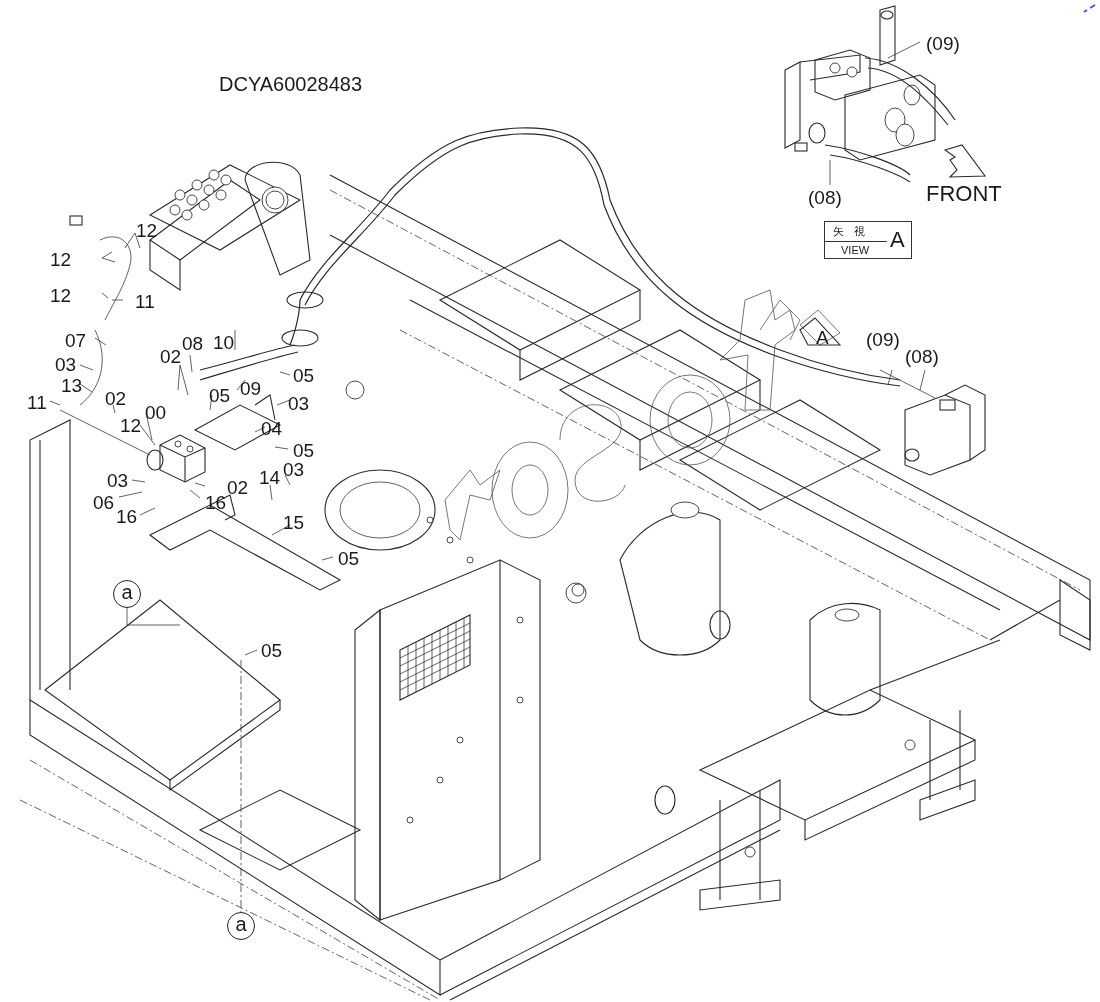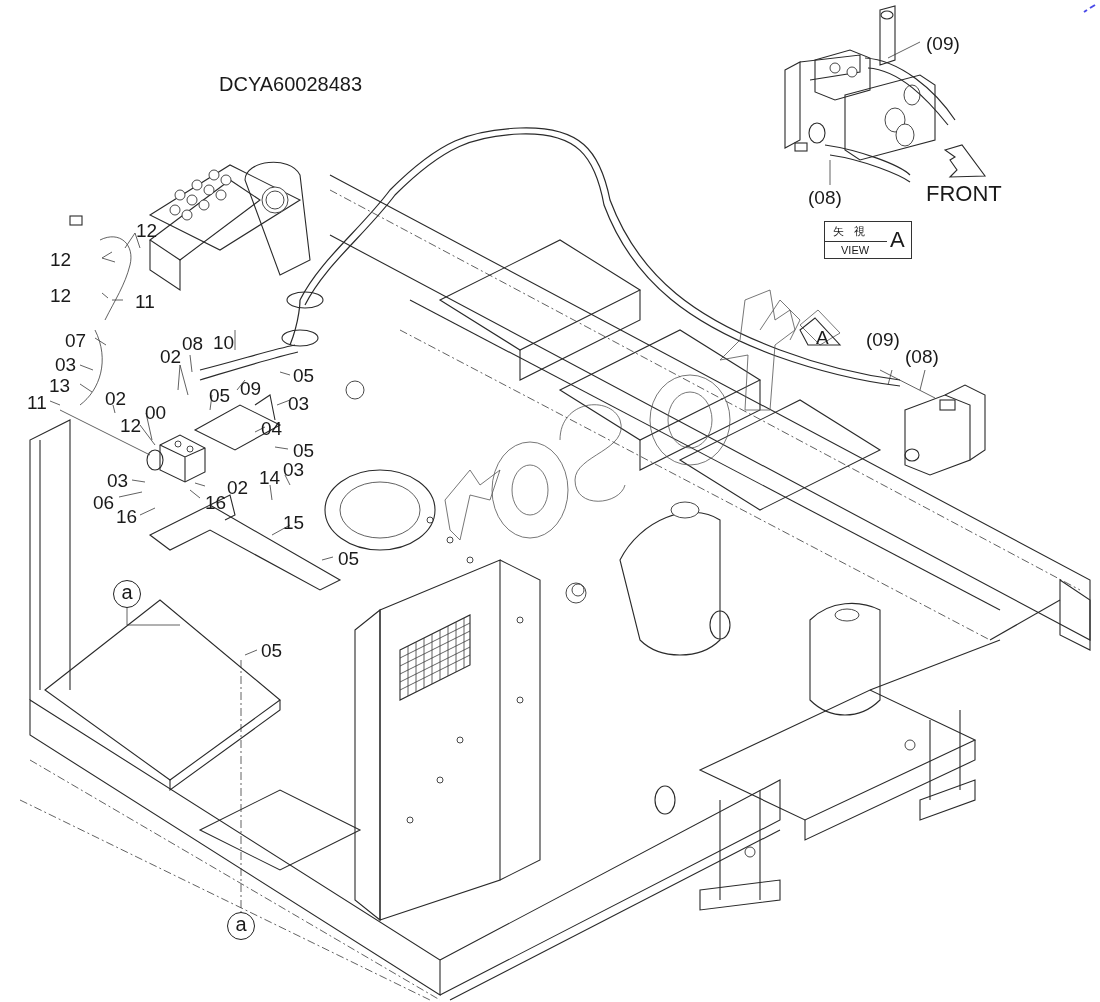--- a/index.html
+++ b/index.html
@@ -251,21 +251,21 @@
 <div class="lbl" style="left:816px;top:327px;font-size:19px;">A</div>
 <div class="lbl lbl-s" style="left:866px;top:330px;">(09)</div>
 <div class="lbl lbl-s" style="left:905px;top:347px;">(08)</div>
 
 <div class="lbl" style="left:136px;top:220px;">12</div>
 <div class="lbl" style="left:50px;top:249px;">12</div>
 <div class="lbl" style="left:50px;top:285px;">12</div>
 <div class="lbl" style="left:135px;top:291px;">11</div>
 <div class="lbl" style="left:65px;top:330px;">07</div>
 <div class="lbl" style="left:55px;top:354px;">03</div>
-<div class="lbl" style="left:49px;top:375px;">13</div>
+<div class="lbl" style="left:61px;top:375px;">13</div>
 <div class="lbl" style="left:27px;top:392px;">11</div>
 <div class="lbl" style="left:105px;top:388px;">02</div>
 <div class="lbl" style="left:145px;top:402px;">00</div>
 <div class="lbl" style="left:120px;top:415px;">12</div>
 <div class="lbl" style="left:160px;top:346px;">02</div>
 <div class="lbl" style="left:182px;top:333px;text-align:center;">08</div>
 <div class="lbl" style="left:213px;top:312px;margin-top:20px;">10</div>
 <div class="lbl" style="left:293px;top:365px;">05</div>
 <div class="lbl" style="left:240px;top:378px;">09</div>
 <div class="lbl" style="left:209px;top:385px;">05</div>

